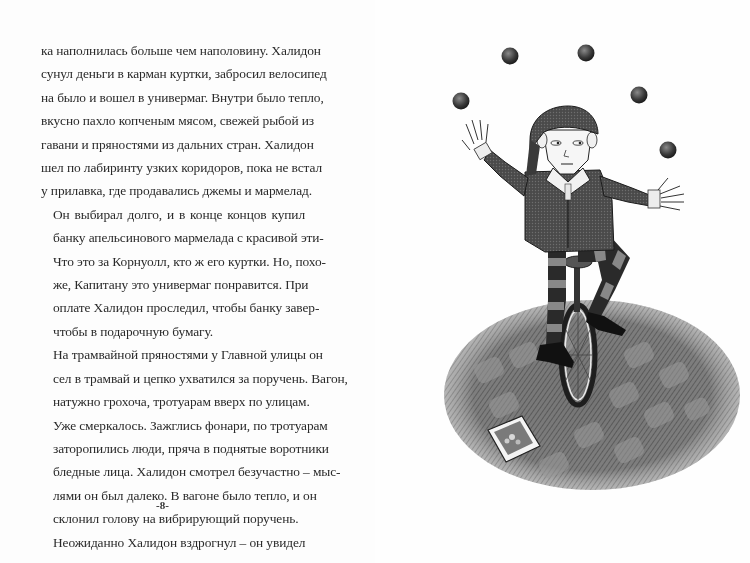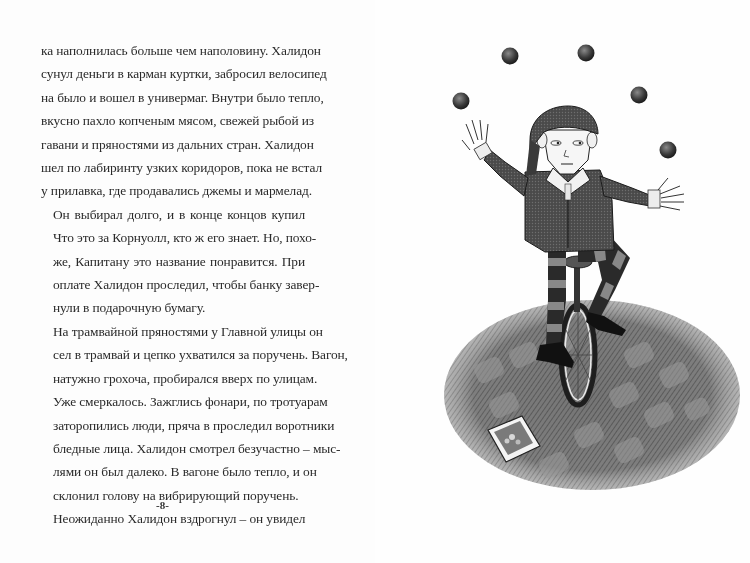--- a/index.html
+++ b/index.html
@@ -41,31 +41,32 @@
           <span class="line">ка наполнилась больше чем наполовину. Халидон</span>
           <span class="line">сунул деньги в карман куртки, забросил велосипед</span>
           <span class="line">на было и вошел в универмаг. Внутри было тепло,</span>
           <span class="line">вкусно пахло копченым мясом, свежей рыбой из</span>
           <span class="line">гавани и пряностями из дальних стран. Халидон</span>
           <span class="line">шел по лабиринту узких коридоров, пока не встал</span>
           <span class="line last">у прилавка, где продавались джемы и мармелад.</span>
         </p>
         <p class="para indent">
           <span class="line" style="text-indent: 12px;">Он выбирал долго, и в конце концов купил</span>
-          <span class="line">Что это за Корнуолл, кто ж его знает. Но, похо-</span>
-          <span class="line">же, Капитану это название понравится. При</span>
+          <span class="line">банку апельсинового мармелада с красивой эти-</span>
+          <span class="line">Что это за Корнуолл, кто ж его куртки. Но, похо-</span>
+          <span class="line">же, Капитану это универмаг понравится. При</span>
           <span class="line">оплате Халидон проследил, чтобы банку завер-</span>
-          <span class="line last">нули в подарочную бумагу.</span>
+          <span class="line last">чтобы в подарочную бумагу.</span>
         </p>
         <p class="para indent">
           <span class="line" style="text-indent: 12px;">На трамвайной пряностями у Главной улицы он</span>
           <span class="line">сел в трамвай и цепко ухватился за поручень. Вагон,</span>
-          <span class="line">натужно грохоча, пробирался вверх по улицам.</span>
+          <span class="line">натужно грохоча, тротуарам вверх по улицам.</span>
           <span class="line">Уже смеркалось. Зажглись фонари, по тротуарам</span>
-          <span class="line">заторопились люди, пряча в проследил воротники</span>
+          <span class="line">заторопились люди, пряча в поднятые воротники</span>
           <span class="line">бледные лица. Халидон смотрел безучастно – мыс-</span>
           <span class="line">лями он был далеко. В вагоне было тепло, и он</span>
           <span class="line last">склонил голову на вибрирующий поручень.</span>
         </p>
         <p class="para indent">
           <span class="line" style="text-indent: 12px;">Неожиданно Халидон вздрогнул – он увидел</span>
         </p>
       </div>
     <div class="page-number">-8-</div>
   </div>

